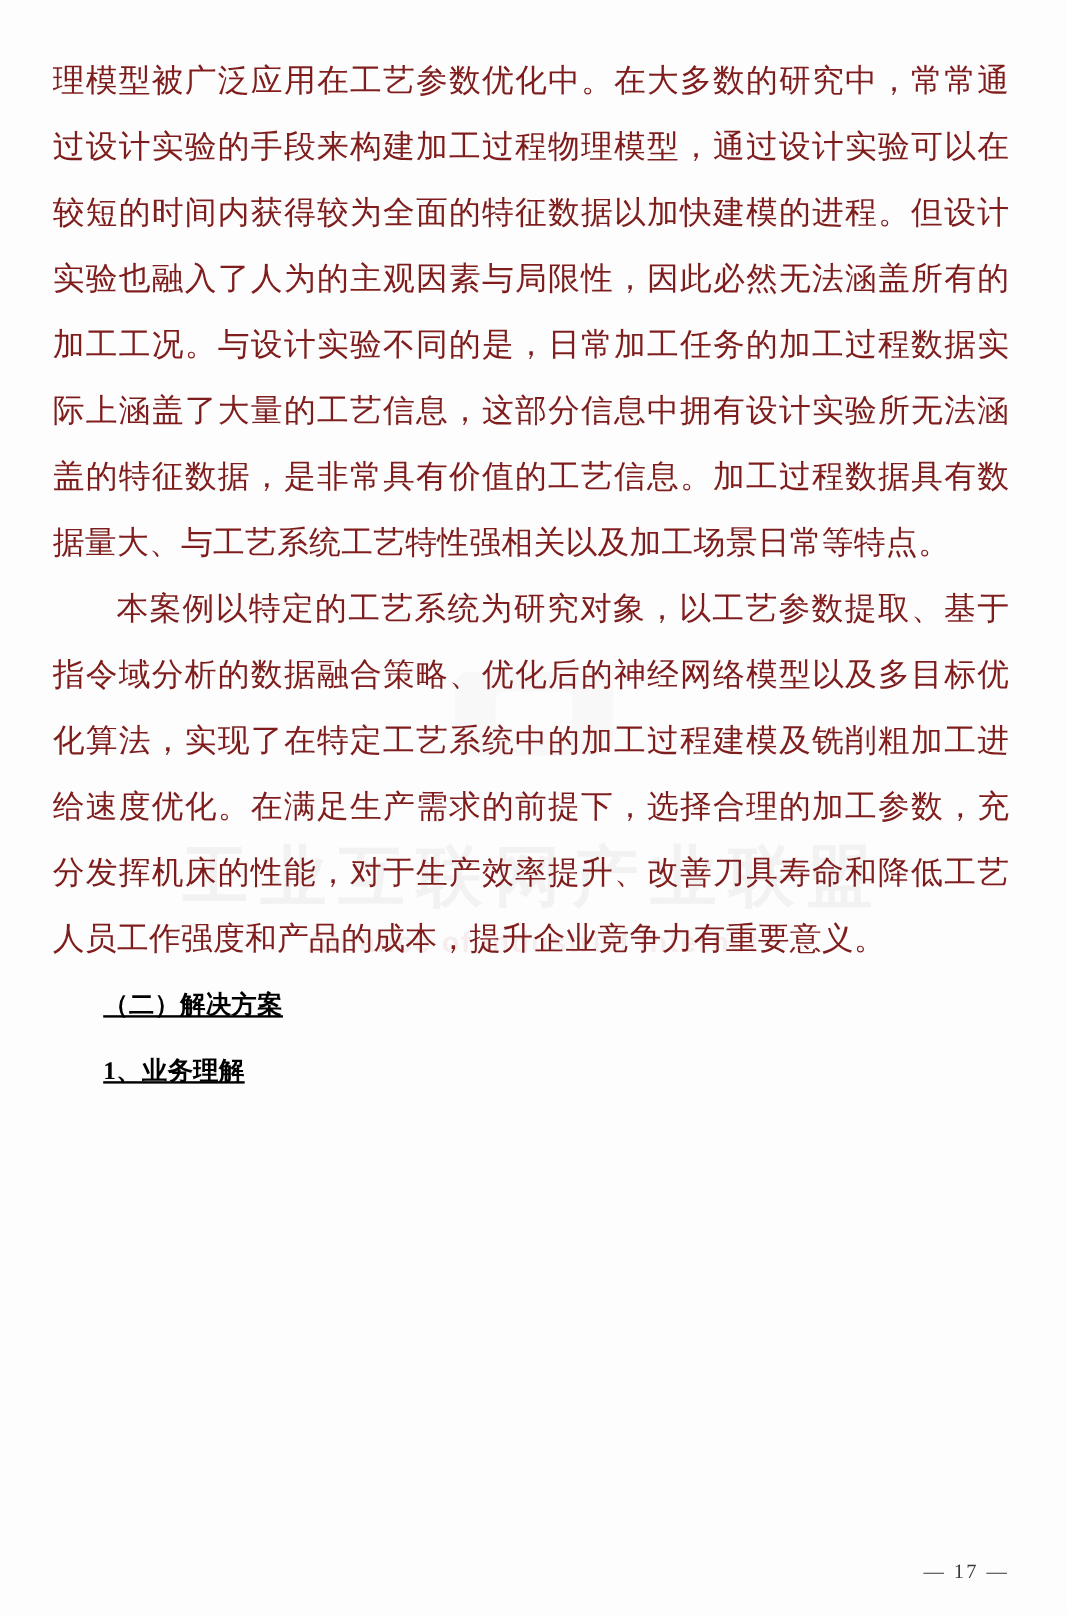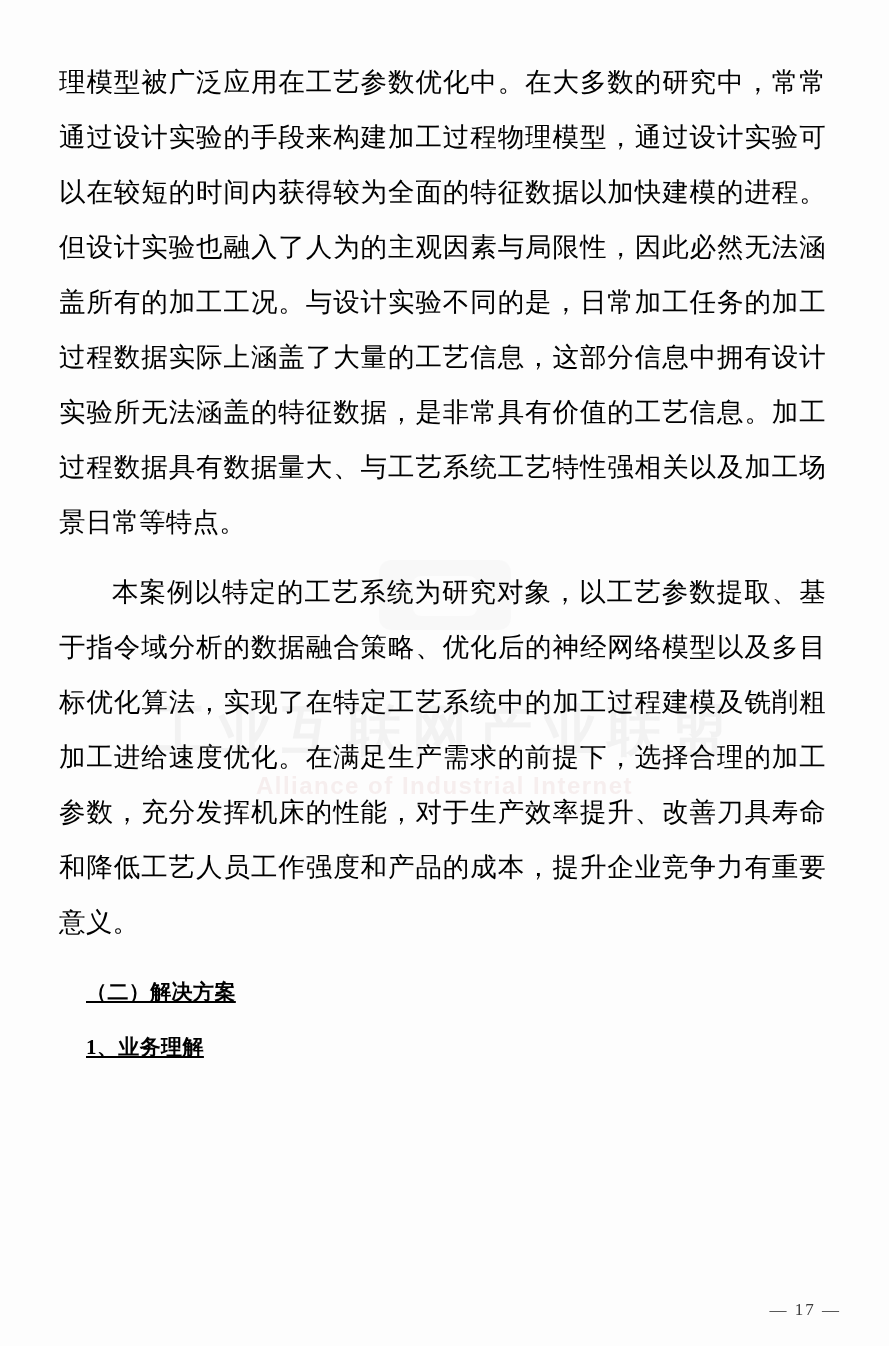--- a/index.html
+++ b/index.html
@@ -77,24 +77,24 @@
     white-space: nowrap;
   }
 
   
   .content {
     position: relative;
     z-index: 2;
     padding: 40px 48px 0 44px;
   }
   p.para {
-    margin: 15px;
+    margin: 0;
     font-size: 26.5px;
     line-height: 55px;
-    color: #000000;
+    color: #7f1d1d;
     text-align: justify;
     text-justify: inter-ideograph;
     letter-spacing: 0.2px;
   }
   p.indent {
     text-indent: 2em;
   }
   h3.heading {
     margin: 0;
     font-size: 21px;

